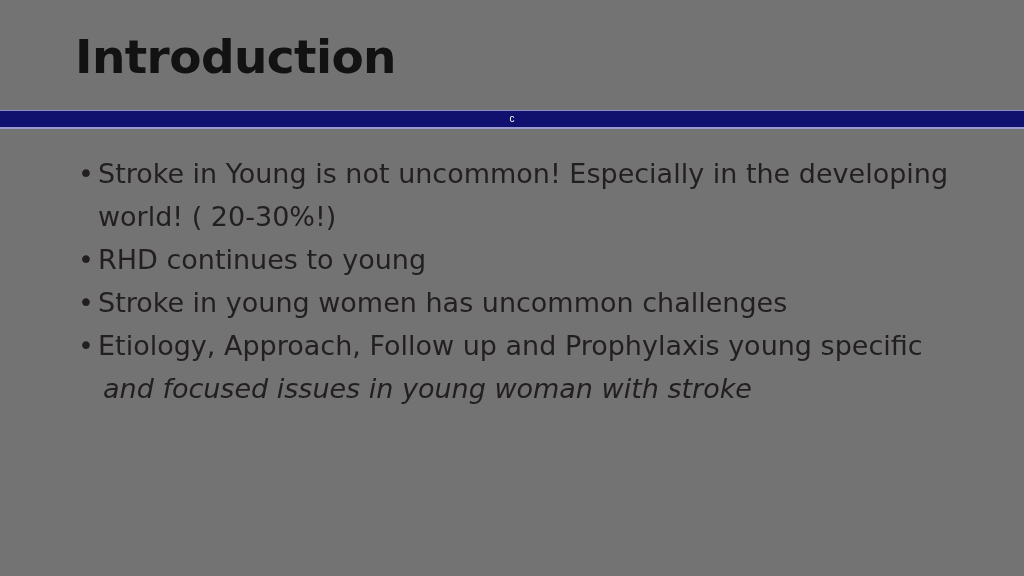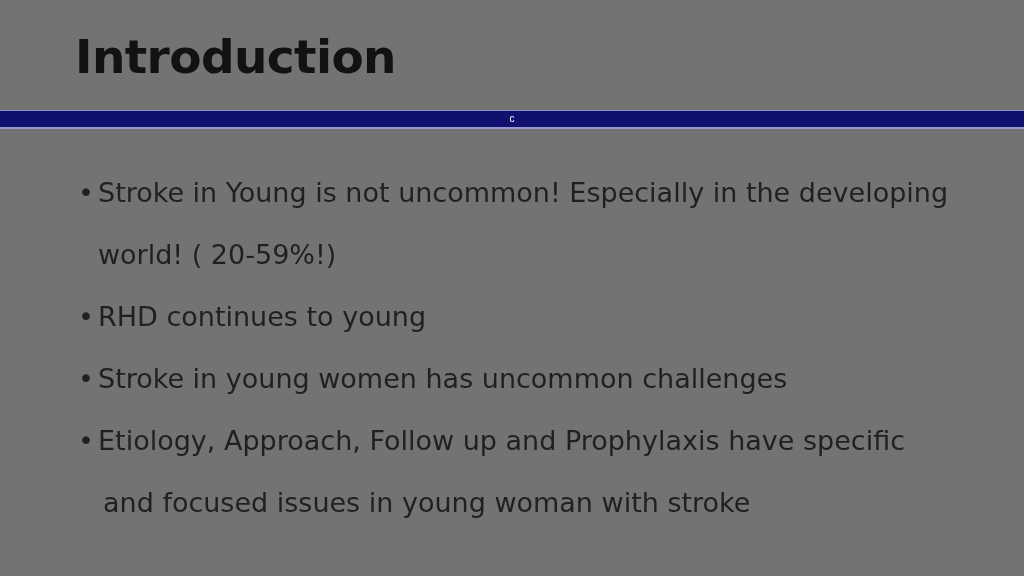--- a/index.html
+++ b/index.html
@@ -83,56 +83,56 @@
     left: 6px;
     top: 0;
     width: 14px;
     font-size: 27px;
     line-height: 43px;
     color: #231f20;
   }
   .bullet-line {
     display: block;
     white-space: pre;
-    margin-top: 19px;
   }
   .bullet-line.cont-indent {
     padding-left: 5px;
+    font-style: italic;
   }
 </style>
 </head>
 <body>
 
 <div class="slide">
 
   <div class="slide-title">Introduction</div>
 
   <div class="divider-bar">
     <div class="divider-bar-label">c</div>
   </div>
 
   <div class="body-list">
 
     <div class="bullet-item">
       <span class="bullet-marker">•</span>
       <span class="bullet-line">Stroke in Young is not uncommon! Especially in the developing</span>
-      <span class="bullet-line">world! ( 20-59%!)</span>
+      <span class="bullet-line">world! ( 20-30%!)</span>
     </div>
 
     <div class="bullet-item">
       <span class="bullet-marker">•</span>
       <span class="bullet-line">RHD continues to young</span>
     </div>
 
     <div class="bullet-item">
       <span class="bullet-marker">•</span>
       <span class="bullet-line">Stroke in young women has uncommon challenges</span>
     </div>
 
     <div class="bullet-item">
       <span class="bullet-marker">•</span>
-      <span class="bullet-line">Etiology, Approach, Follow up and Prophylaxis have specific</span>
+      <span class="bullet-line">Etiology, Approach, Follow up and Prophylaxis young specific</span>
       <span class="bullet-line cont-indent">and focused issues in young woman with stroke</span>
     </div>
 
   </div>
 
 </div>
 
 </body></html>

